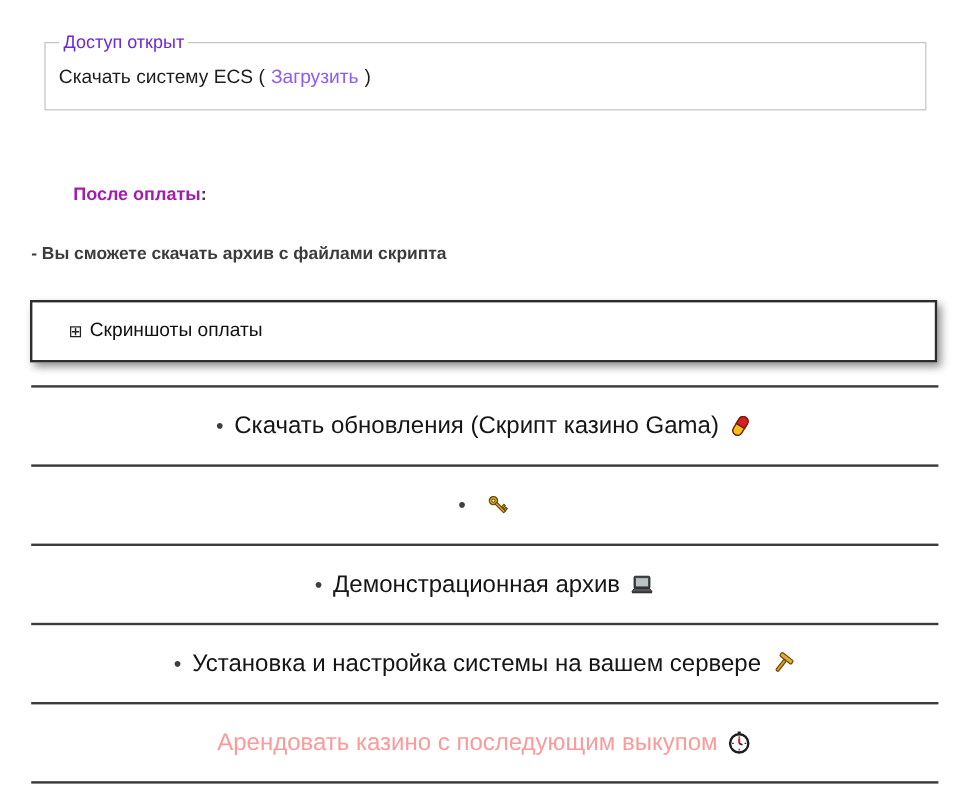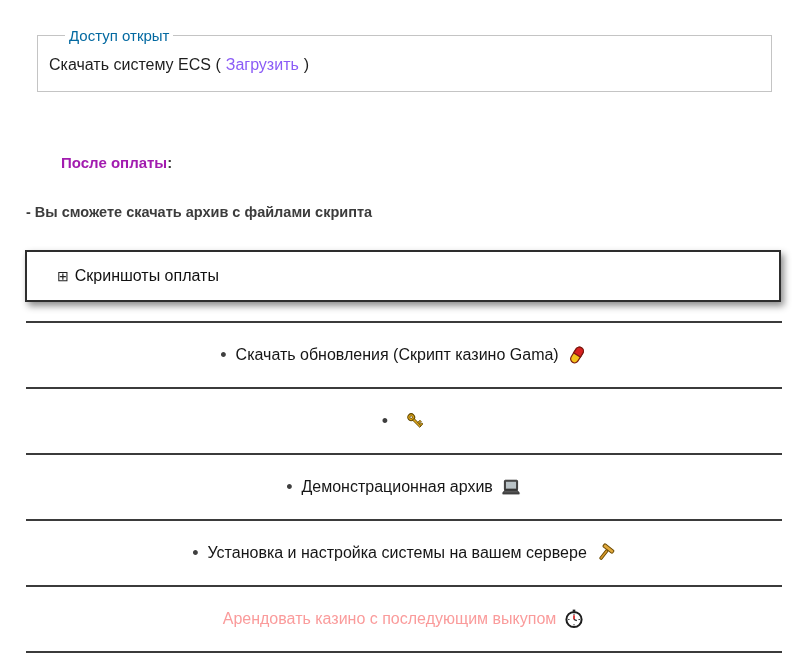--- a/index.html
+++ b/index.html
@@ -14,23 +14,23 @@
     overflow: hidden;
   }
   
   .access {
     margin: 27px 35px 0 37px;
     border: 1px solid #c4c4c4;
     padding: 12px 10px 17px 10px;
   }
   .access legend {
     font-size: 15px;
-    color: #0369a1;
+    color: #6d28d9;
     padding: 0 4px;
-    margin-left: 17px;
+    margin-left: 1px;
   }
   .access-line {
     font-size: 16px;
     color: #1e1e1e;
     padding-left: 1px;
   }
   .red-link {
     color: #8b5cf6;
     text-decoration: none;
     margin: 0 5px;
@@ -84,21 +84,21 @@
     justify-content: center;
     cursor: pointer;
   }
   .bullet {
     font-size: 18px;
     color: #3f3f3f;
     margin-right: 9px;
     line-height: 1;
   }
   .menu-label {
-    font-size: 16px;
+    font-size: 20px;
     color: #161616;
   }
   .menu-label.pink {
     color: #fa9b9b;
     font-weight: normal;
   }
   .mi {
     margin-left: 8px;
     flex: 0 0 auto;
   }

